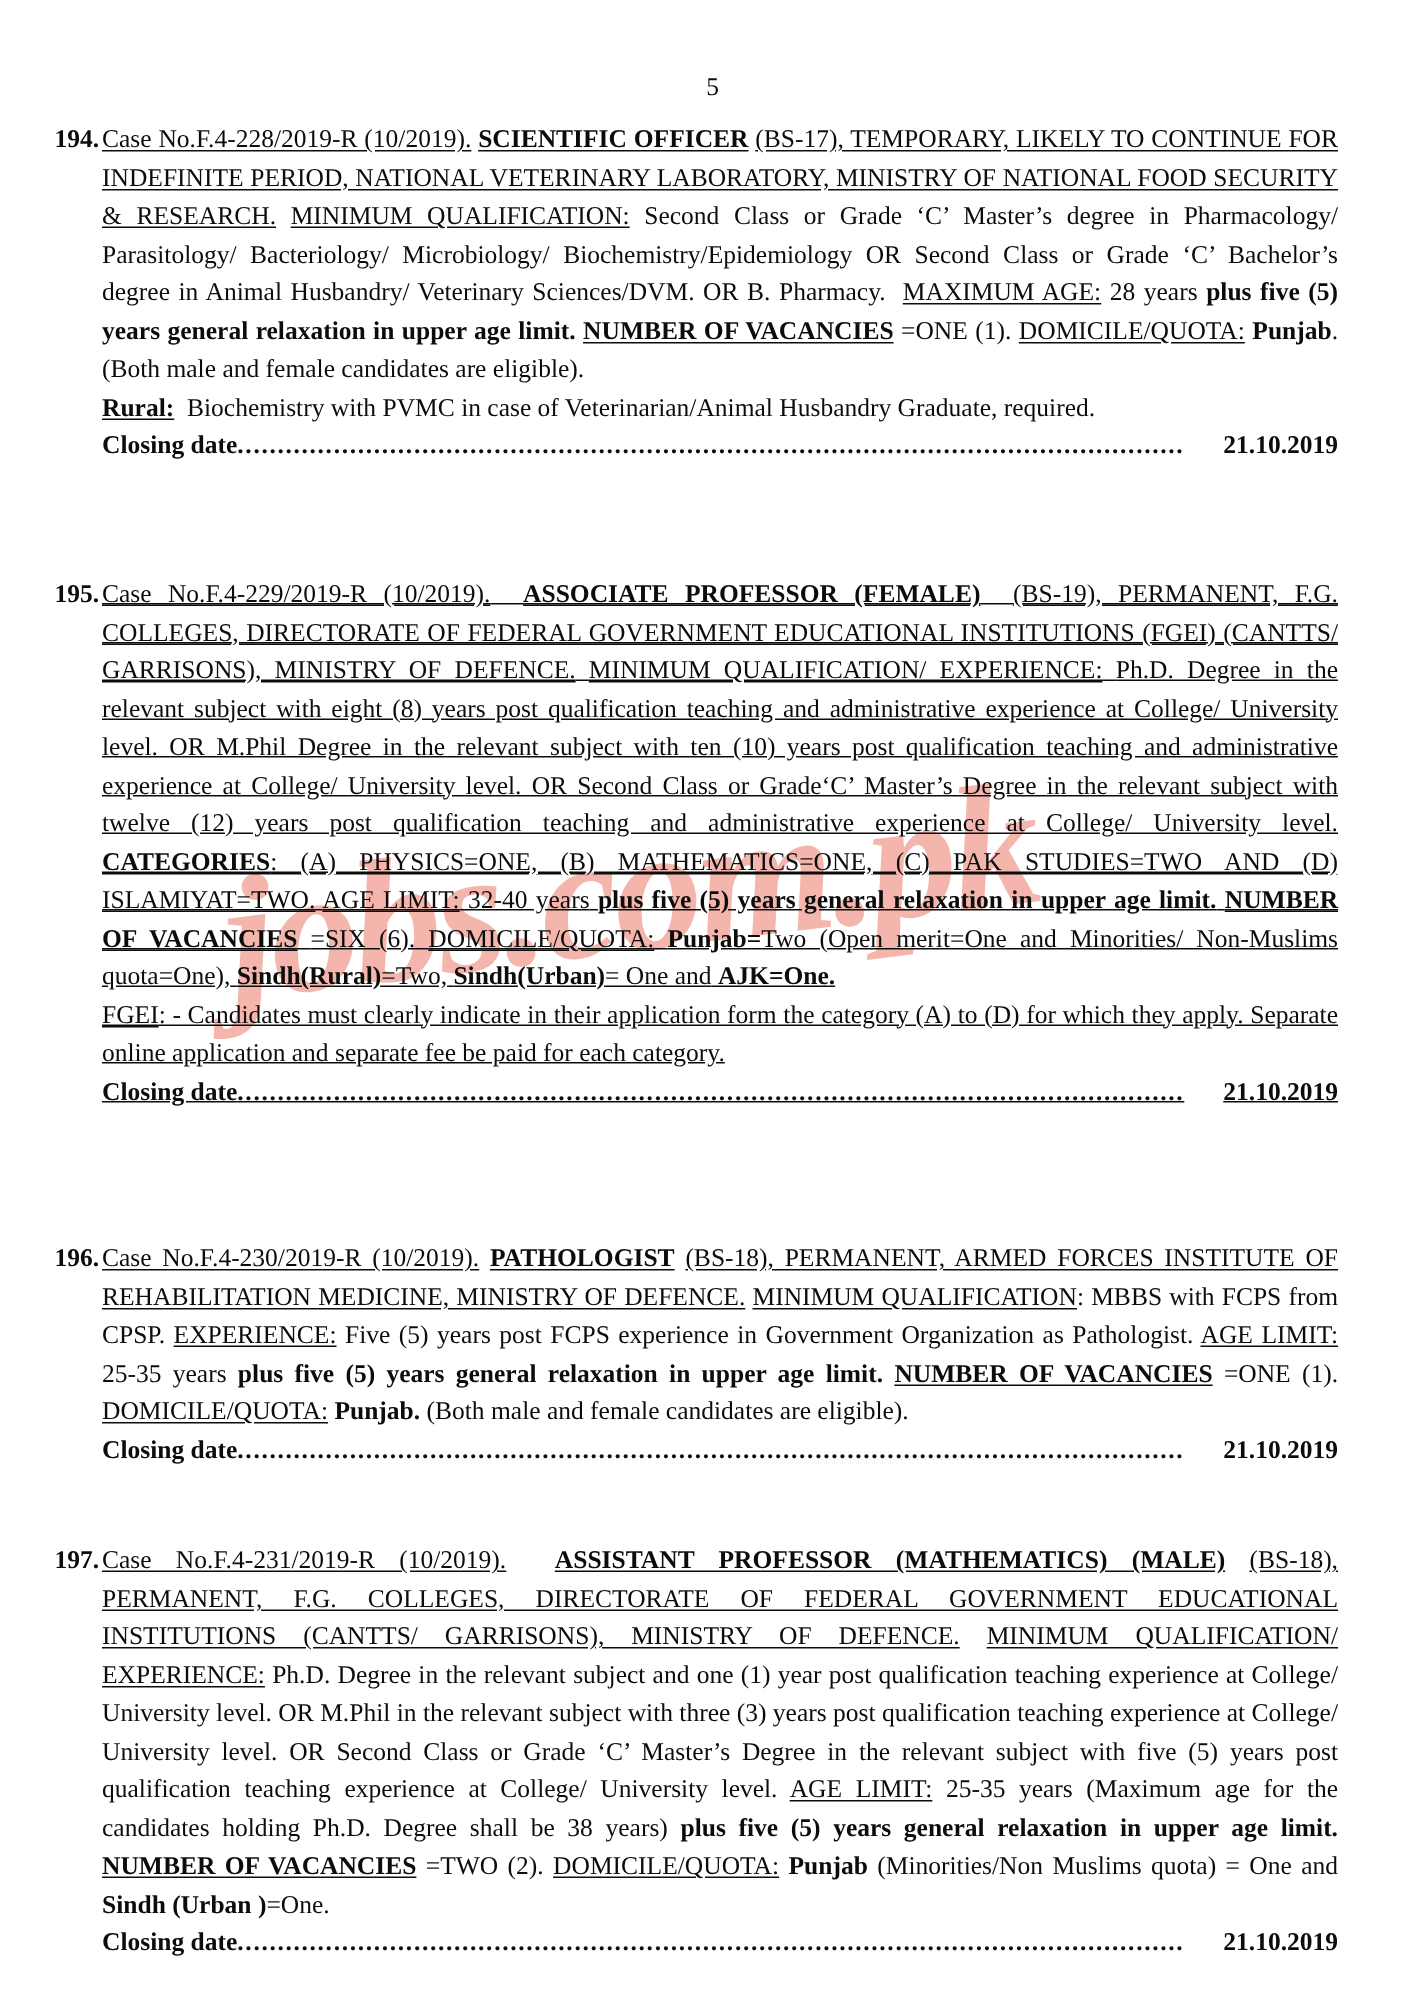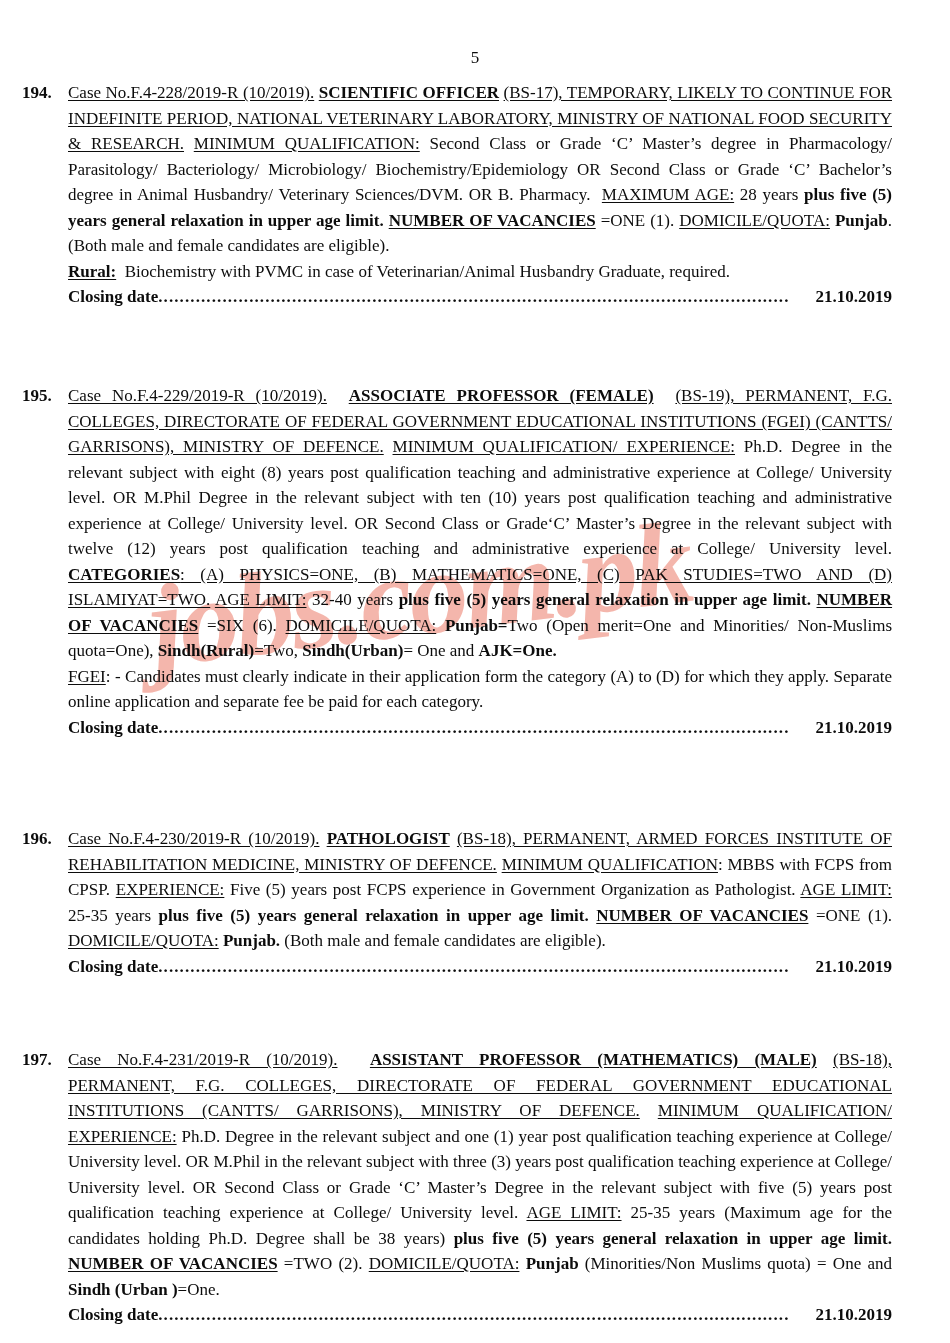--- a/index.html
+++ b/index.html
@@ -66,21 +66,21 @@
     display: block;
   }
   .entry-num {
     position: absolute;
     left: 0;
     top: 0;
     width: 44px;
     font-weight: bold;
     font-size: 17px;
     line-height: 25.5px;
-    text-align: left;
+    text-align: right;
   }
   .entry-body {
     margin-left: 46px;
     width: 824px;
     font-size: 17px;
     line-height: 25.5px;
     text-align: justify;
     text-justify: inter-word;
     hyphens: none;
   }
@@ -131,21 +131,21 @@
         <p><span class="u">Case No.F.4-228/2019-R (10/2019).</span> <span class="bu">SCIENTIFIC OFFICER</span> <span class="u">(BS-17), TEMPORARY, LIKELY TO CONTINUE FOR INDEFINITE PERIOD,  NATIONAL VETERINARY LABORATORY, MINISTRY OF NATIONAL FOOD SECURITY &amp; RESEARCH.</span> <span class="u">MINIMUM QUALIFICATION:</span> <span>Second Class or Grade ‘C’ Master’s degree in Pharmacology/ Parasitology/ Bacteriology/ Microbiology/ Biochemistry/Epidemiology OR Second Class or Grade ‘C’ Bachelor’s degree in Animal Husbandry/ Veterinary Sciences/DVM. OR B. Pharmacy.</span> &nbsp;<span class="u">MAXIMUM AGE:</span> <span>28 years</span> <span class="b">plus five (5) years general relaxation in upper age limit.</span> <span class="bu">NUMBER OF VACANCIES</span> <span>=ONE (1).</span> <span class="u">DOMICILE/QUOTA:</span> <span class="b">Punjab</span><span>. (Both male and female candidates are eligible).</span></p>
         <p class="note-line"><span class="bu">Rural:</span> &nbsp;<span>Biochemistry with PVMC in case of Veterinarian/Animal Husbandry Graduate, required.</span></p>
         <div class="closing">
           <span class="closing-label">Closing date</span>
           <span class="closing-dots">......................................................................................................................</span>
           <span class="closing-date">21.10.2019</span>
         </div>
       </div>
     </div>
 
-    <div class="entry" style="top:383px;">
+    <div class="entry" style="top:383px;text-decoration:underline;">
       <div class="entry-num">195.</div>
       <div class="entry-body">
         <p><span class="u">Case No.F.4-229/2019-R (10/2019).</span> &nbsp;<span class="bu">ASSOCIATE PROFESSOR (FEMALE)</span> &nbsp;<span class="u">(BS-19), PERMANENT, F.G. COLLEGES, DIRECTORATE OF FEDERAL GOVERNMENT EDUCATIONAL INSTITUTIONS (FGEI) (CANTTS/ GARRISONS),  MINISTRY OF DEFENCE.</span> <span class="u">MINIMUM QUALIFICATION/ EXPERIENCE:</span> <span>Ph.D. Degree in the relevant subject with eight (8) years post qualification teaching and administrative experience at College/ University level. OR M.Phil Degree in the relevant subject with ten (10) years post qualification teaching and administrative experience at College/ University level. OR Second Class or Grade‘C’ Master’s Degree in the relevant subject with twelve (12) years post qualification teaching and administrative experience at College/ University level.</span> <span class="bu">CATEGORIES</span><span class="u">: (A) PHYSICS=ONE, (B) MATHEMATICS=ONE, (C) PAK STUDIES=TWO AND (D) ISLAMIYAT=TWO.</span> <span class="u">AGE LIMIT:</span> <span>32-40 years</span> <span class="b">plus five (5) years general relaxation in upper age limit.</span> <span class="bu">NUMBER OF VACANCIES</span> <span>=SIX (6).</span> <span class="u">DOMICILE/QUOTA:</span> <span class="b">Punjab=</span><span>Two (Open merit=One and Minorities/ Non-Muslims quota=One),</span> <span class="b">Sindh(Rural)</span><span>=Two,</span> <span class="b">Sindh(Urban)</span><span>= One and</span> <span class="b">AJK=One</span><span class="b">.</span></p>
         <p class="note-line"><span class="u">FGEI</span><span>: - Candidates must clearly indicate in their application form the category (A) to (D) for which they apply. Separate online application and separate fee be paid for each category.</span></p>
         <div class="closing">
           <span class="closing-label">Closing date</span>
           <span class="closing-dots">......................................................................................................................</span>
           <span class="closing-date">21.10.2019</span>
         </div>
       </div>
@@ -156,21 +156,21 @@
       <div class="entry-body">
         <p><span class="u">Case No.F.4-230/2019-R  (10/2019).</span> <span class="bu">PATHOLOGIST</span> <span class="u">(BS-18), PERMANENT, ARMED FORCES INSTITUTE OF REHABILITATION MEDICINE, MINISTRY OF DEFENCE.</span> <span class="u">MINIMUM QUALIFICATION</span><span>: MBBS with FCPS from CPSP.</span> <span class="u">EXPERIENCE:</span> <span>Five (5) years post FCPS experience in Government Organization as Pathologist.</span> <span class="u">AGE LIMIT:</span> <span>25-35 years</span> <span class="b">plus five (5) years general relaxation in upper age limit.</span> <span class="bu">NUMBER OF VACANCIES</span> <span>=ONE (1).</span> <span class="u">DOMICILE/QUOTA:</span> <span class="b">Punjab.</span> <span>(Both male and female candidates are eligible).</span></p>
         <div class="closing">
           <span class="closing-label">Closing date</span>
           <span class="closing-dots">......................................................................................................................</span>
           <span class="closing-date">21.10.2019</span>
         </div>
       </div>
     </div>
 
-    <div class="entry" style="top:1027px;margin-top:20px;">
+    <div class="entry" style="top:1027px;">
       <div class="entry-num">197.</div>
       <div class="entry-body">
         <p><span class="u">Case No.F.4-231/2019-R (10/2019).</span> &nbsp;<span class="bu">ASSISTANT PROFESSOR (MATHEMATICS) (MALE)</span> <span class="u">(BS-18), PERMANENT, F.G. COLLEGES, DIRECTORATE OF FEDERAL GOVERNMENT EDUCATIONAL INSTITUTIONS (CANTTS/ GARRISONS), MINISTRY OF DEFENCE.</span> <span class="u">MINIMUM QUALIFICATION/ EXPERIENCE:</span> <span>Ph.D. Degree in the relevant subject and one (1) year post qualification teaching experience at College/ University level. OR M.Phil in the relevant subject with three (3) years post qualification teaching experience at College/ University level. OR Second Class or Grade ‘C’ Master’s Degree in the relevant subject with five (5) years post qualification teaching experience at College/ University level.</span> <span class="u">AGE LIMIT:</span> <span>25-35 years (Maximum age for the candidates holding Ph.D. Degree shall be 38 years)</span> <span class="b">plus five (5) years general relaxation in upper age limit.</span> <span class="bu">NUMBER OF VACANCIES</span> <span>=TWO (2).</span> <span class="u">DOMICILE/QUOTA:</span> <span class="b">Punjab</span> <span>(Minorities/Non Muslims quota) = One and</span> <span class="b">Sindh (Urban )</span><span>=One.</span></p>
         <div class="closing">
           <span class="closing-label">Closing date</span>
           <span class="closing-dots">......................................................................................................................</span>
           <span class="closing-date">21.10.2019</span>
         </div>
       </div>
     </div>

